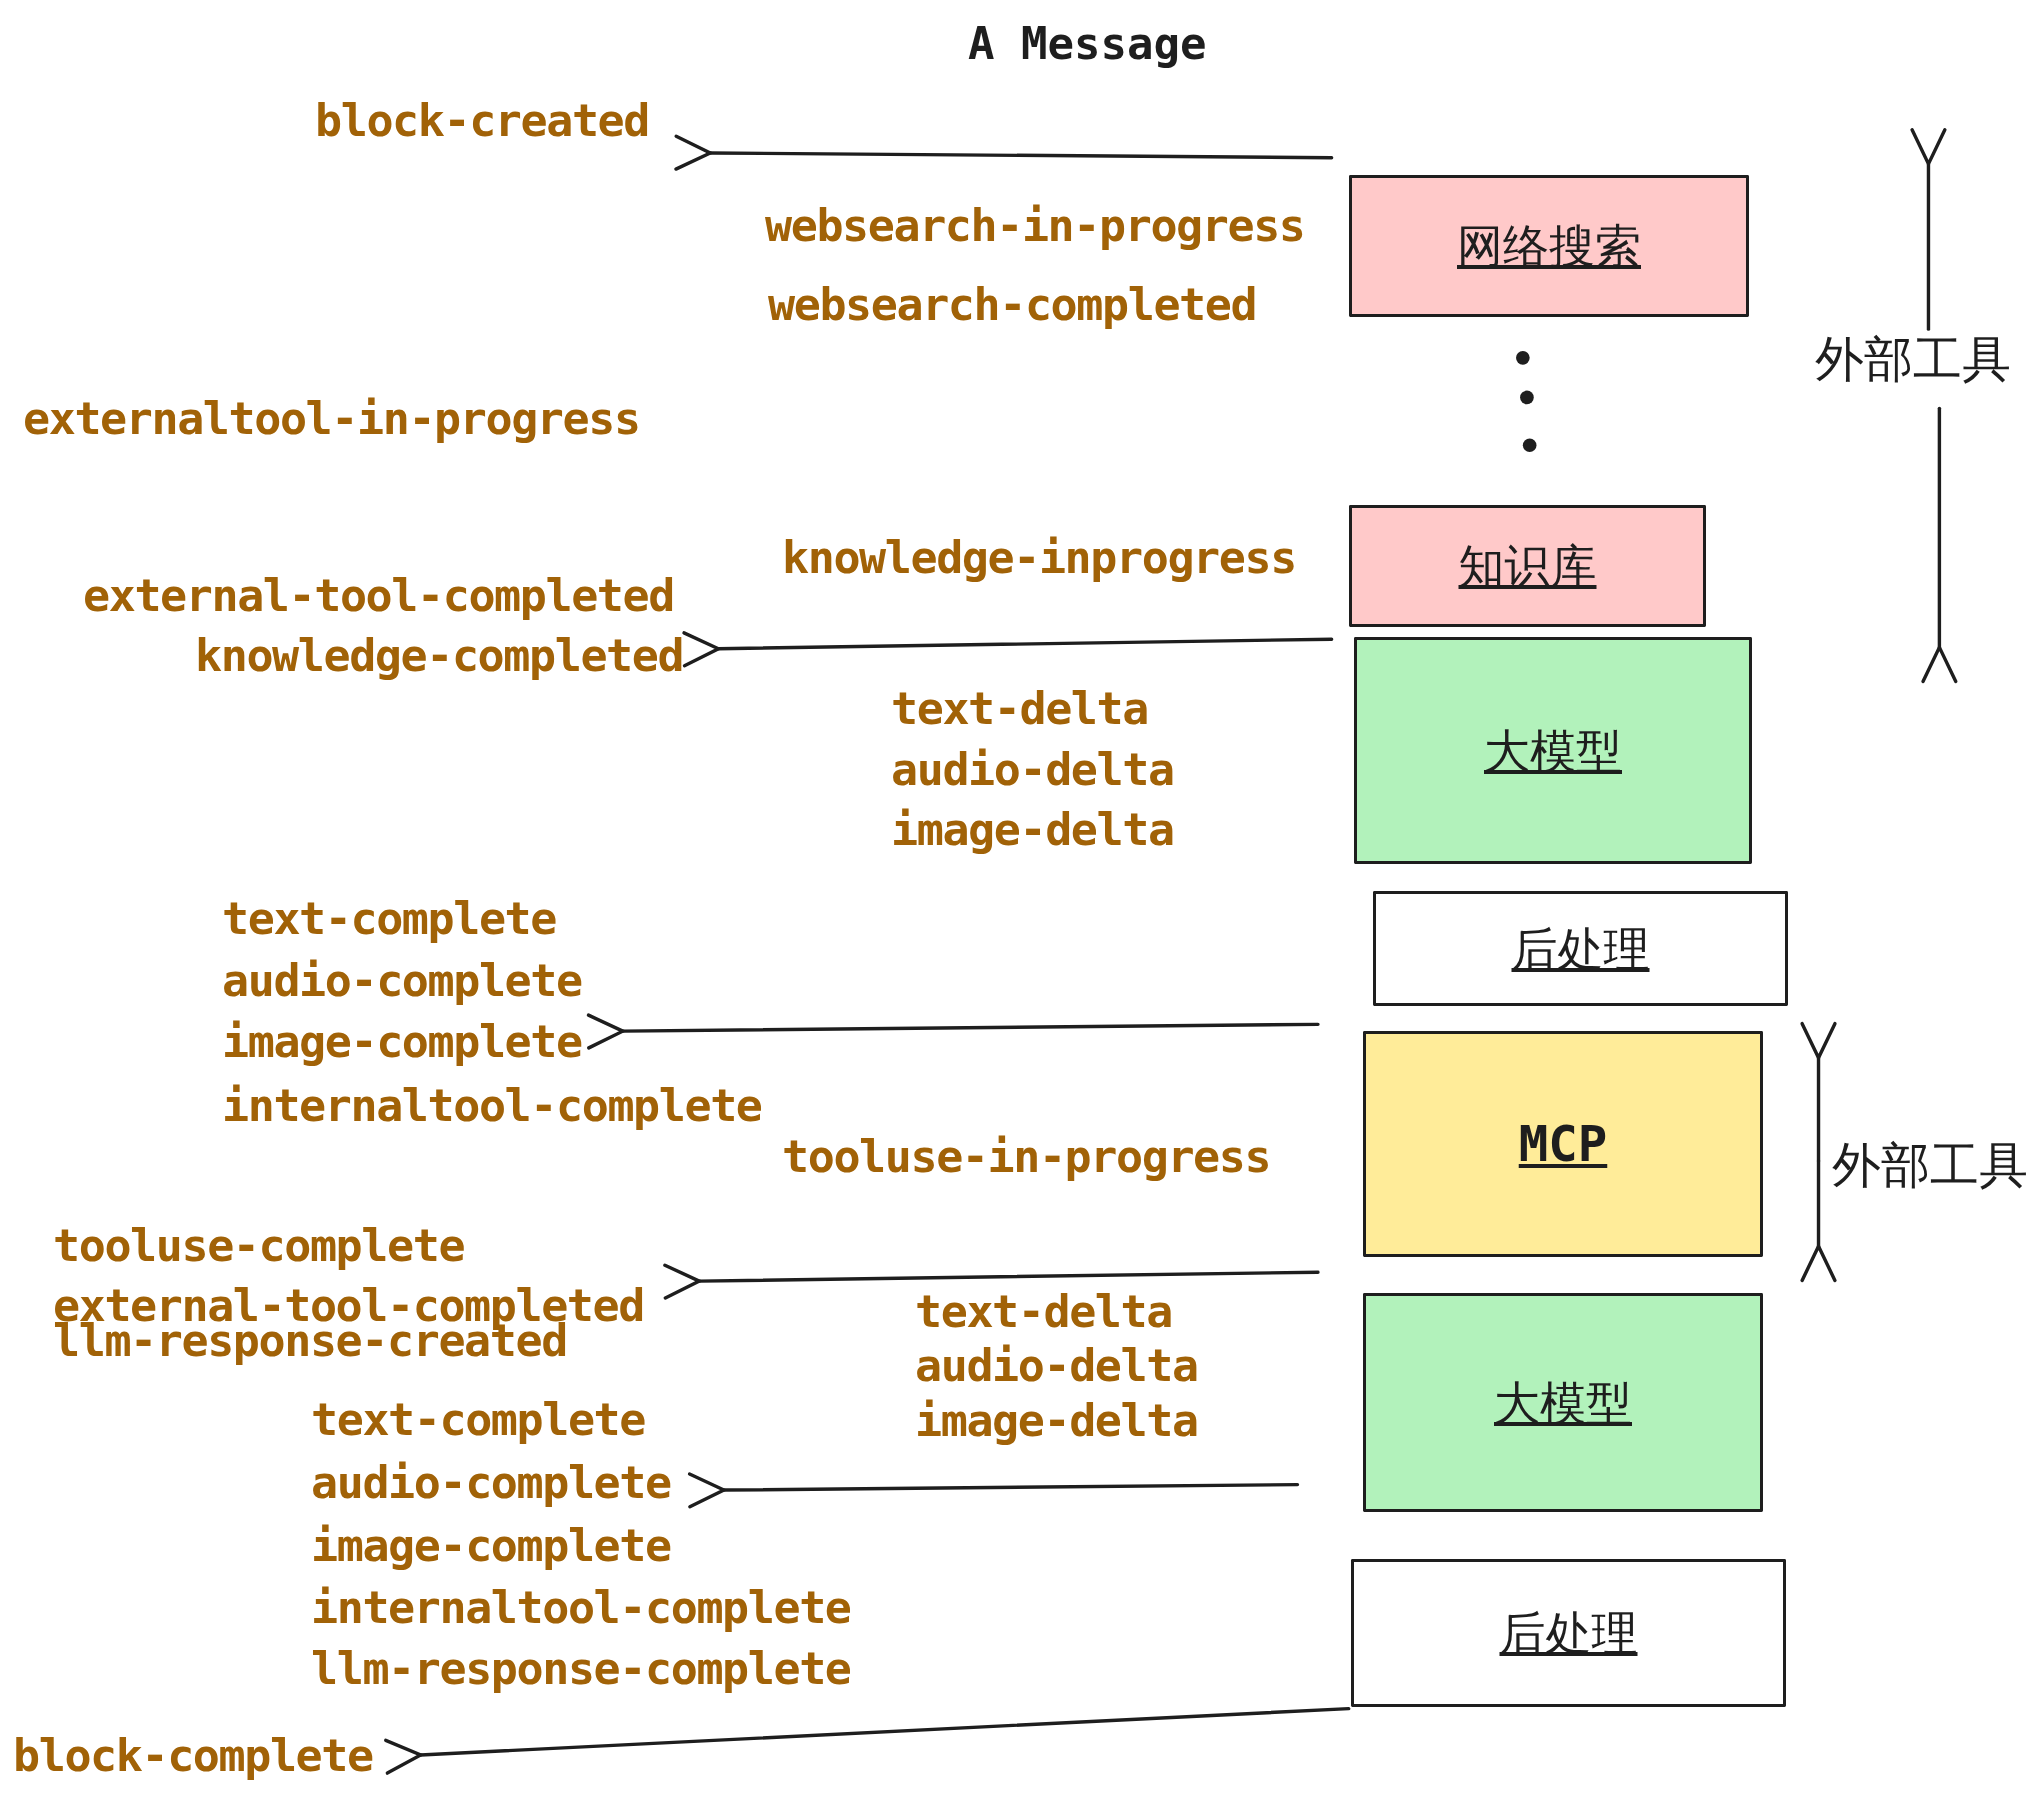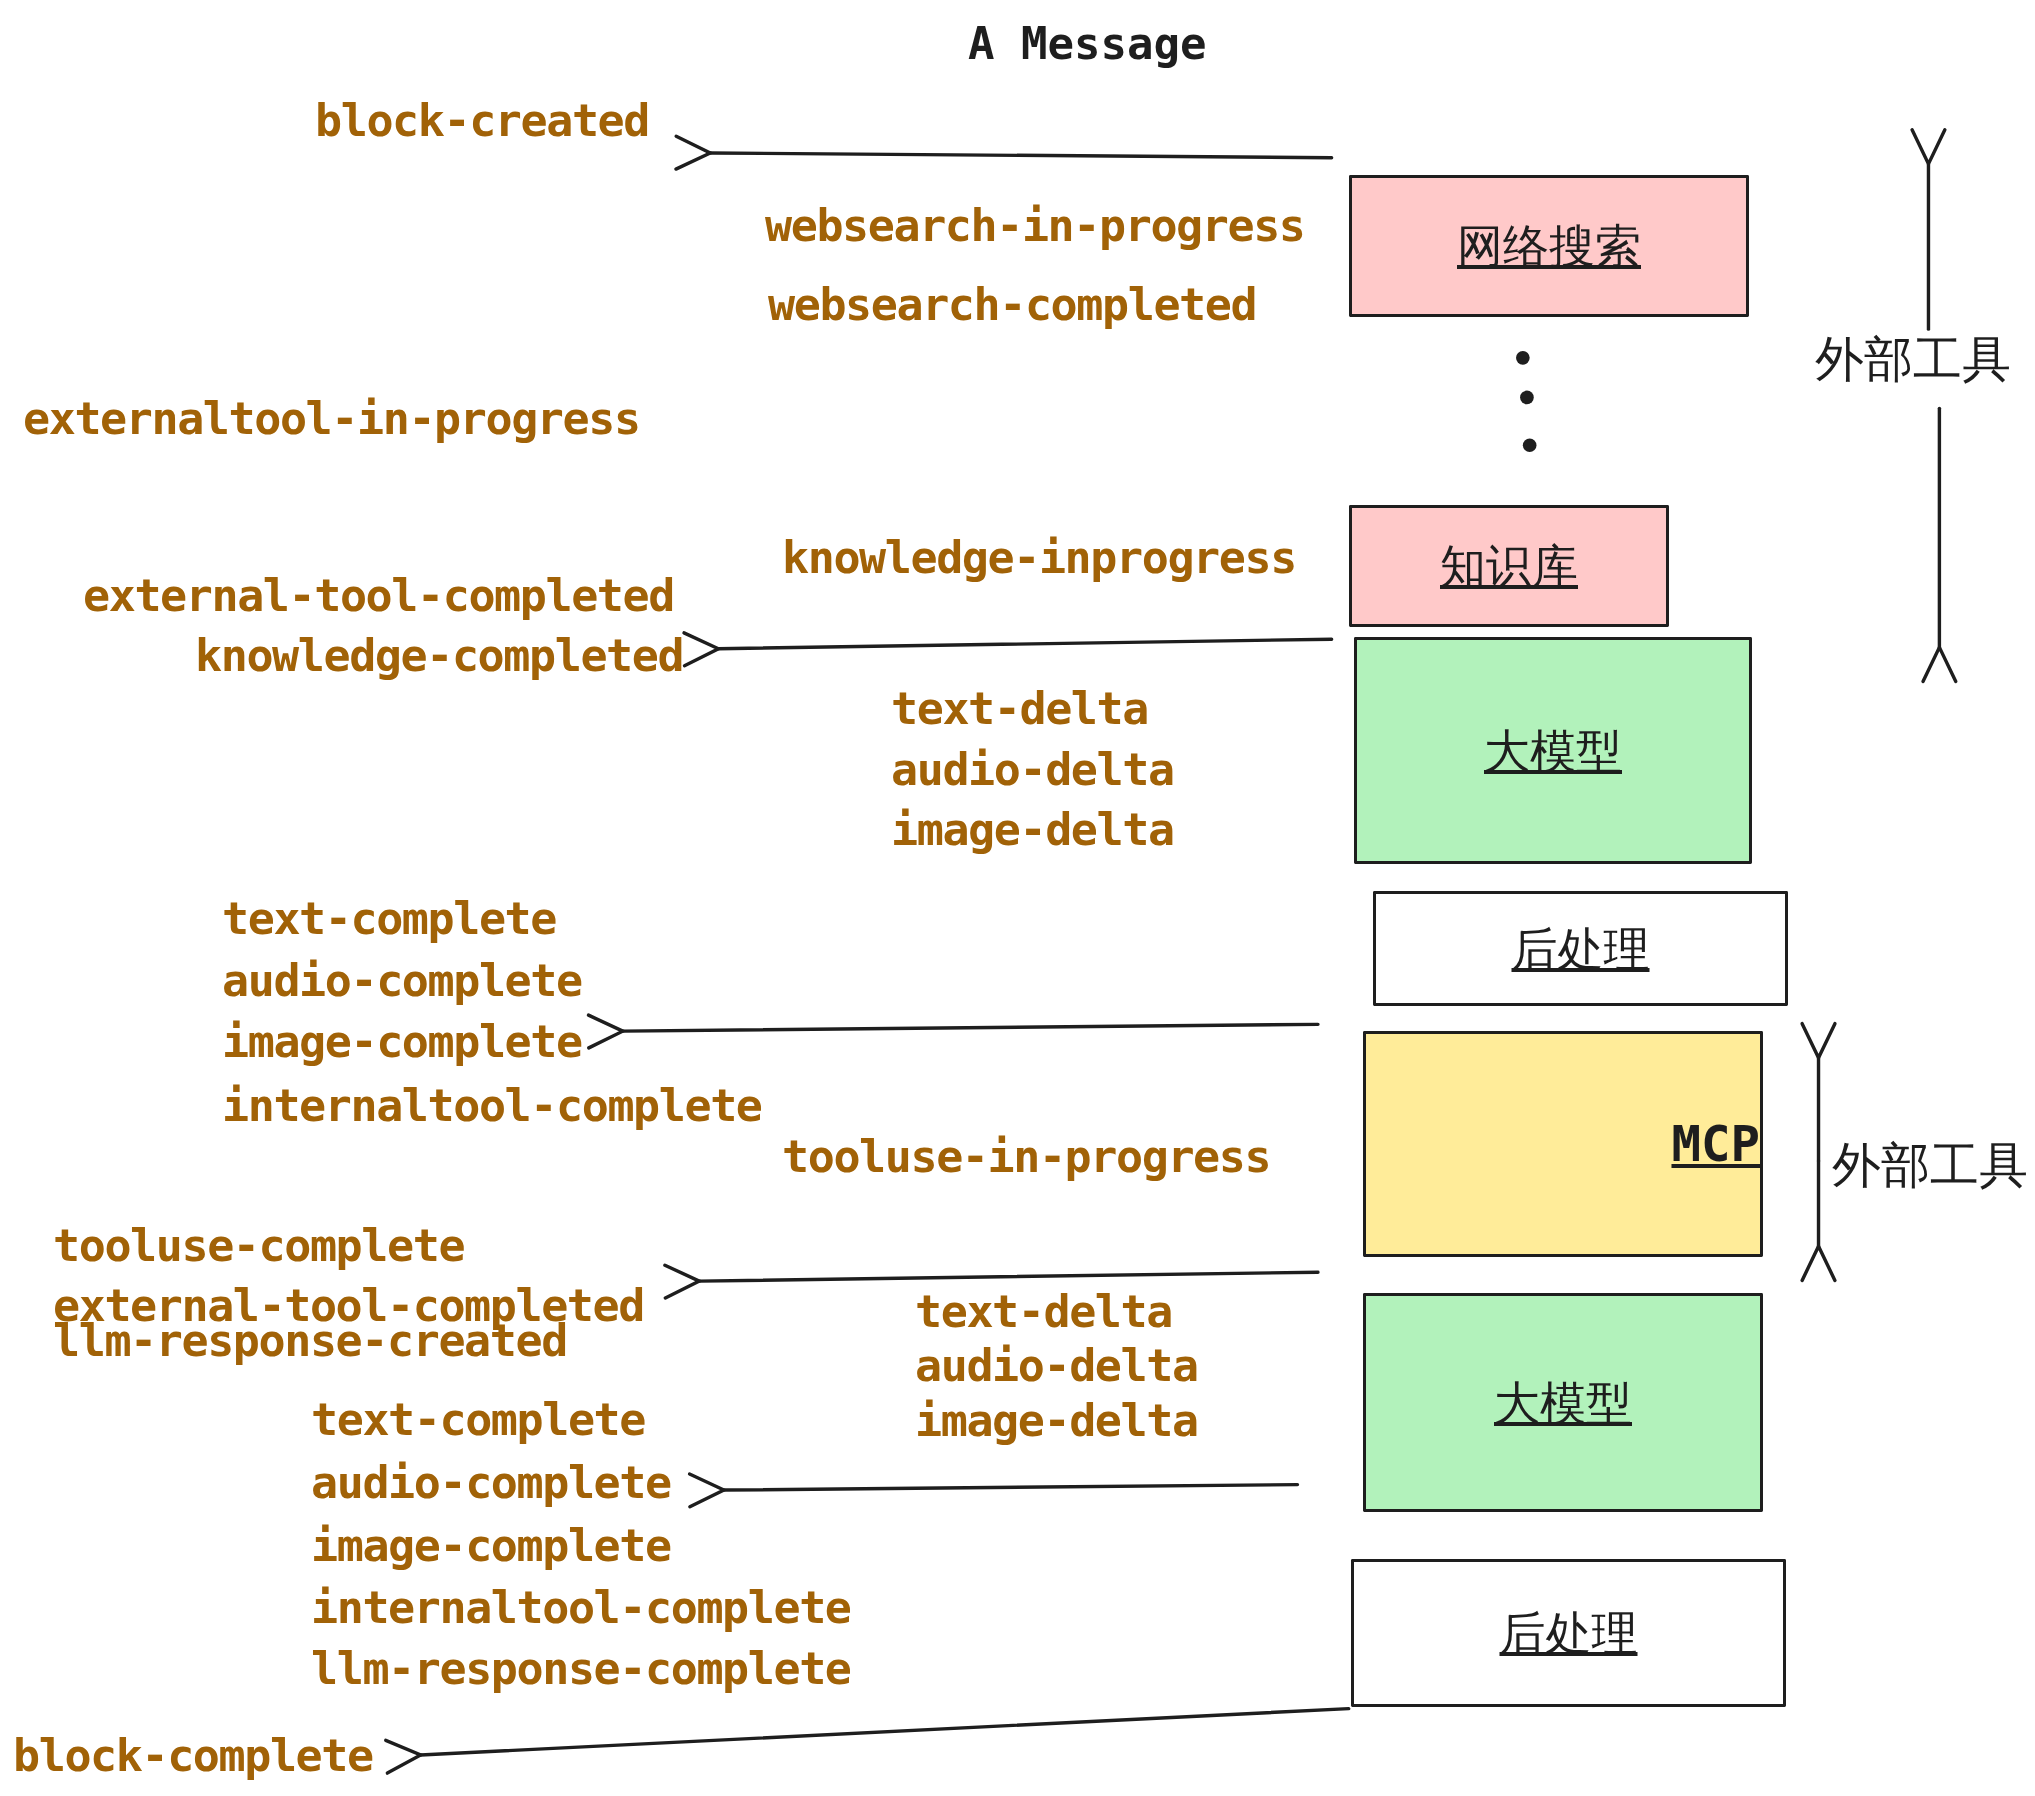--- a/index.html
+++ b/index.html
@@ -32,21 +32,20 @@
     border-radius:1.4px;
     display:flex;
     align-items:center;
     justify-content:center;
     font:500 46px/1 "DejaVu Sans", "Liberation Sans", sans-serif;
     color:#1e1e1e;
     text-decoration:underline;
   }
   .box.mono{
     font:600 49px/1 "DejaVu Sans Mono", "Liberation Mono", monospace;
-    justify-content:flex-end;
   }
   .side{
     position:absolute;
     font:500 49px/1 "DejaVu Sans", "Liberation Sans", sans-serif;
     color:#1e1e1e;
     white-space:pre;
   }
   svg.overlay{
     position:absolute;
     left:0; top:0;
@@ -90,21 +89,21 @@
   <div class="ev" style="left:311px;  top:1585px">internaltool-complete</div>
   <div class="ev" style="left:311px;  top:1646px">llm-response-complete</div>
   <div class="ev" style="left:13px;   top:1733px">block-complete</div>
   <div class="ev" style="left:915px; top:1289px">text-delta</div>
   <div class="ev" style="left:915px; top:1343px">audio-delta</div>
   <div class="ev" style="left:915px; top:1398px">image-delta</div>
 
   <div class="box" style="left: 1349px; top: 175px; width: 400px; height: 142px; background-color: rgb(255, 201, 201);">
     <span>网络搜索</span>
   </div>
-  <div class="box" style="left: 1349px; top: 505px; width: 320px; height: 122px; background-color: rgb(255, 201, 201);">
+  <div class="box" style="left: 1349px; top: 505px; width: 357px; height: 122px; background-color: rgb(255, 201, 201);">
     <span>知识库</span>
   </div>
   <div class="box" style="left: 1354px; top: 637px; width: 398px; height: 227px; background-color: rgb(178, 242, 187);">
     <span>大模型</span>
   </div>
   <div class="box" style="left: 1373px; top: 891px; width: 415px; height: 115px; background-color: rgb(255, 255, 255);">
     <span>后处理</span>
   </div>
   <div class="box mono" style="left: 1363px; top: 1031px; width: 400px; height: 226px; background-color: rgb(255, 236, 153);">
     <span>MCP</span>

